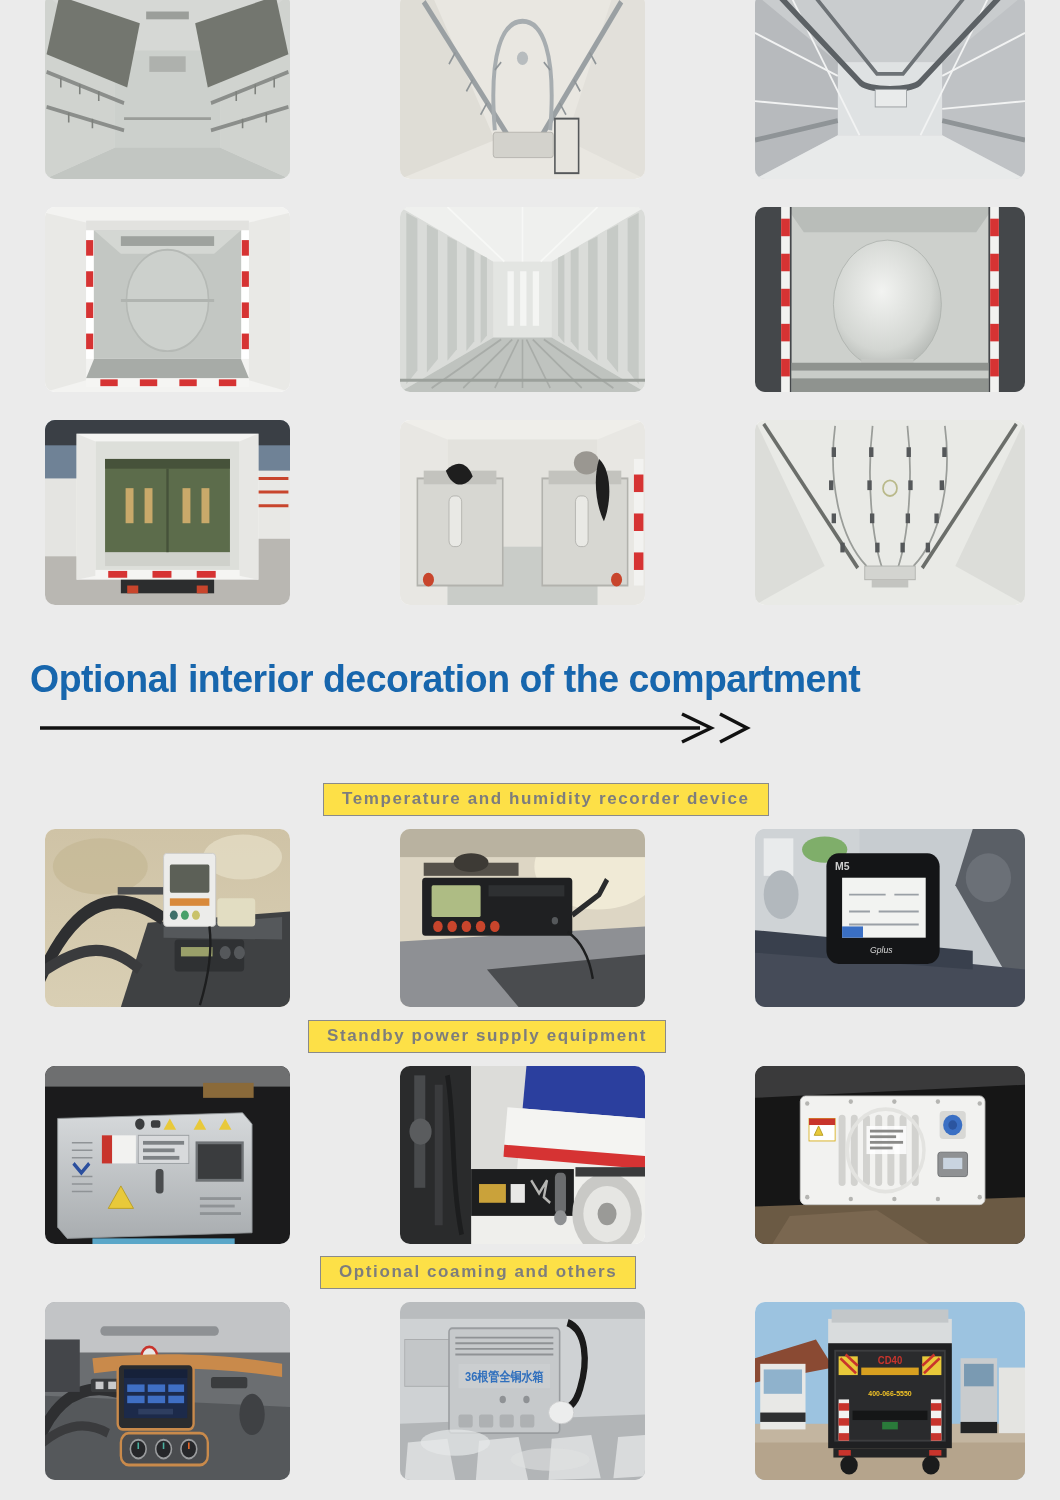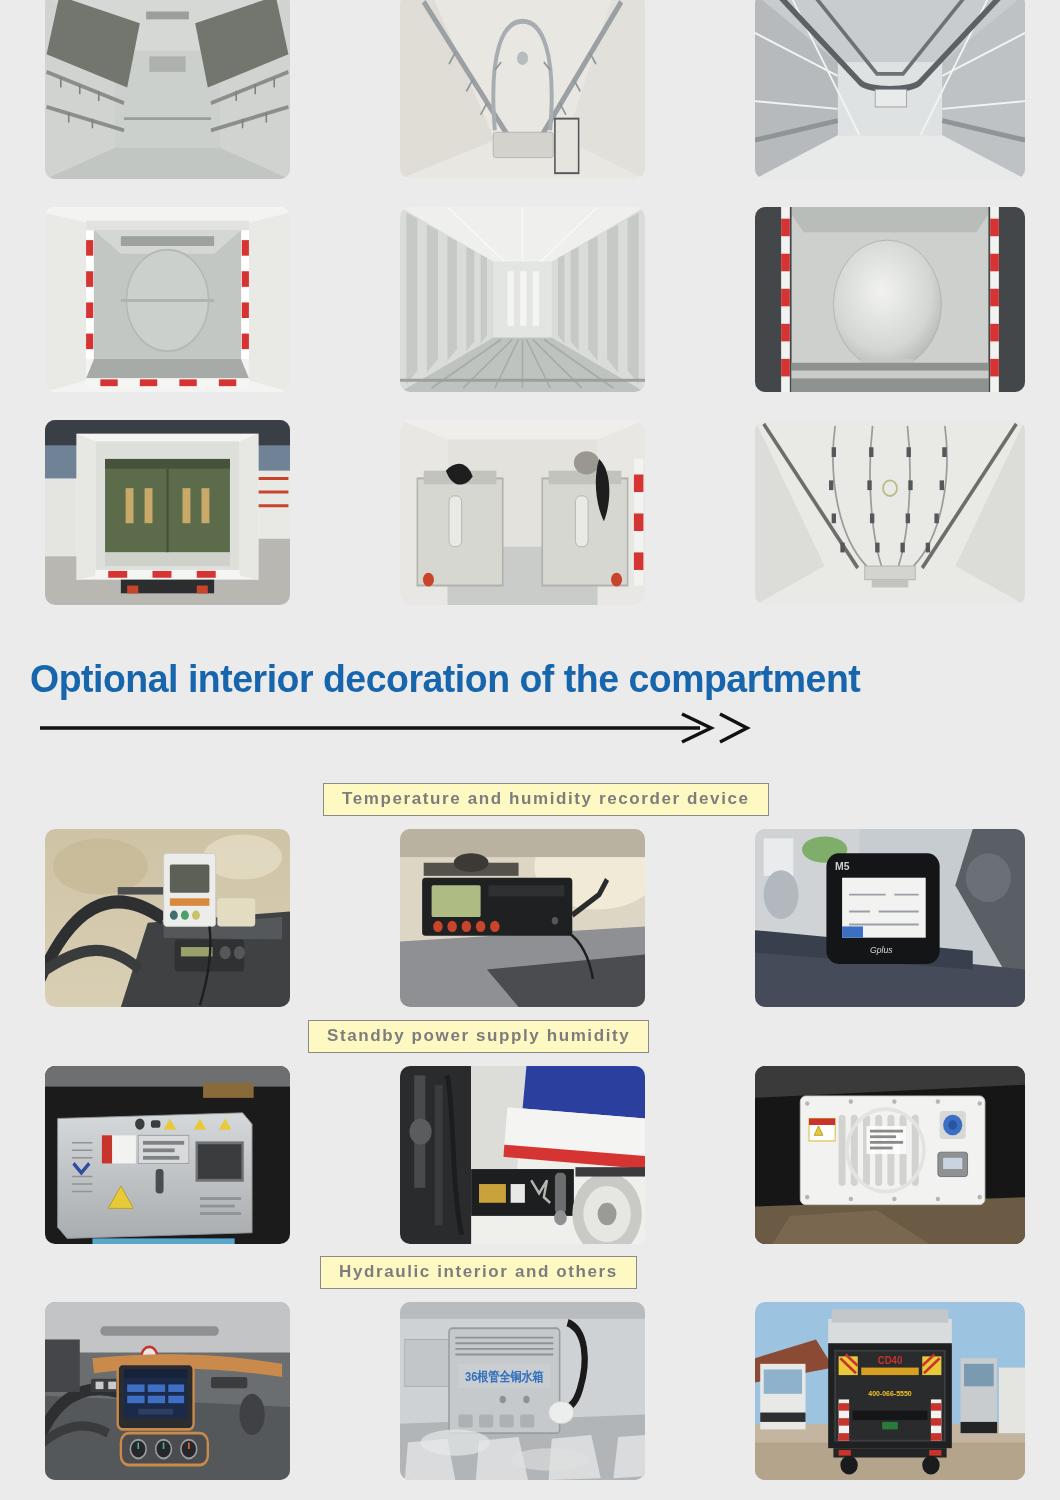--- a/index.html
+++ b/index.html
@@ -26,21 +26,21 @@
     font-size:39px;font-weight:700;letter-spacing:-0.5px;
     display:inline-block;transform:scaleX(.96);transform-origin:left;
     white-space:nowrap;
   }
   .arrow-wrap{margin:10px 0 0 40px;height:34px;}
   .label-box{
     display:inline-block;
     border:1px solid #8a8a8a;
     padding:5px 18px 6px 18px;
     font-size:17px;font-weight:700;letter-spacing:1.6px;
-    color:#7d7d7d;background:#fef9c3;
+    color:#7d7d7d;background:#fde047;
     white-space:nowrap;
   }
   .section-1 .label-box{margin-left:323px;margin-top:38px;}
   .section-2 .label-box{margin-left:308px;margin-top:13px;}
   .section-3 .label-box{margin-left:320px;margin-top:12px;}
   .bottom-grid{margin-top:13px;}
   svg text{font-family:"Liberation Sans","DejaVu Sans",sans-serif;}
 </style>
 </head>
 <body>
@@ -422,21 +422,21 @@
         </g>
         <rect x="100" y="104" width="24" height="12" fill="#3a6fc4"></rect>
         <text x="92" y="44" font-size="12" font-weight="700" fill="#cfcfcf">M5</text>
         <text x="132" y="132" font-size="10" font-style="italic" fill="#d8d8d8">Gplus</text>
       </svg>
     </div>
   </div>
 </div>
 
 <div class="section section-2">
-  <div class="label-box">Standby power supply humidity</div>
+  <div class="label-box">Standby power supply equipment</div>
 
   <div class="photo-grid bottom-grid">
 
     <div class="photo-card">
       <svg viewBox="0 0 310 190" preserveAspectRatio="none">
         <rect width="310" height="190" fill="#1b1b1c"></rect>
         <rect x="0" y="0" width="310" height="22" fill="#6e6f70"></rect>
         <rect x="200" y="18" width="64" height="16" fill="#8a6a3a"></rect>
         <defs>
             <linearGradient id="steel" x1="0" y1="0" x2="0" y2="1">
@@ -544,21 +544,21 @@
             <circle cx="160" cy="142" r="2.5"></circle>
             <circle cx="210" cy="142" r="2.5"></circle>
             <circle cx="258" cy="140" r="2.5"></circle>
         </g>
       </svg>
     </div>
   </div>
 </div>
 
 <div class="section section-3">
-  <div class="label-box">Hydraulic interior and others</div>
+  <div class="label-box">Optional coaming and others</div>
 
   <div class="photo-grid bottom-grid">
 
     <div class="photo-card">
       <svg viewBox="0 0 310 190" preserveAspectRatio="none">
         <rect width="310" height="190" fill="#9fa2a5"></rect>
         <rect x="0" y="0" width="310" height="54" fill="#c2c4c6"></rect>
         <rect x="70" y="26" width="150" height="10" rx="5" fill="#8e9194"></rect>
         <rect x="0" y="54" width="310" height="60" fill="#6b6e71"></rect>
         <circle cx="132" cy="58" r="10" fill="#e8e8e6" stroke="#c8342c" stroke-width="3"></circle>

